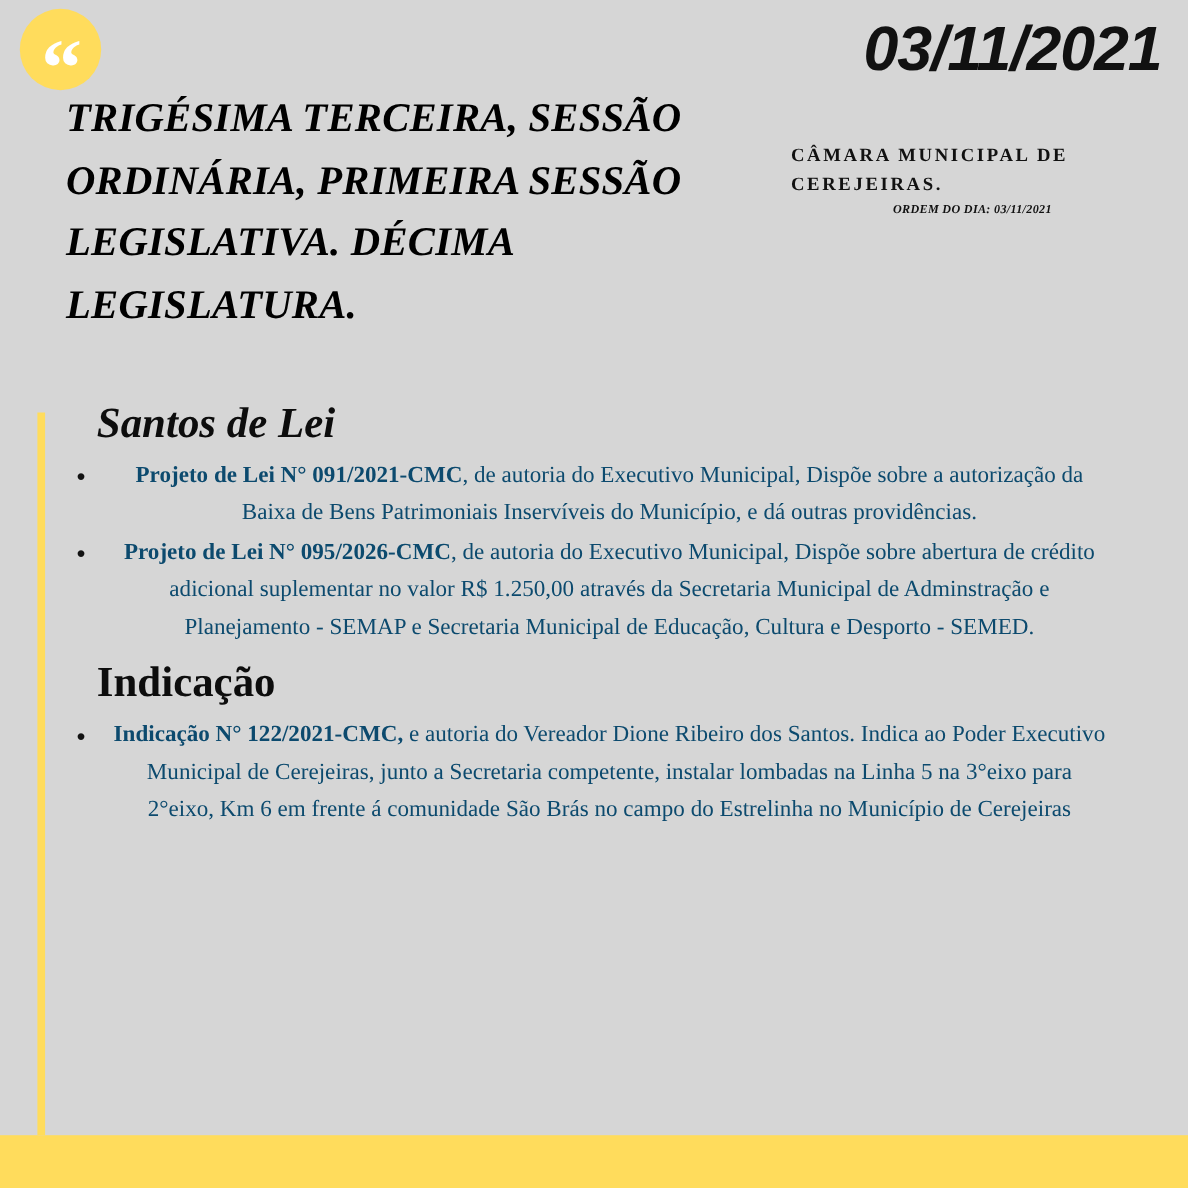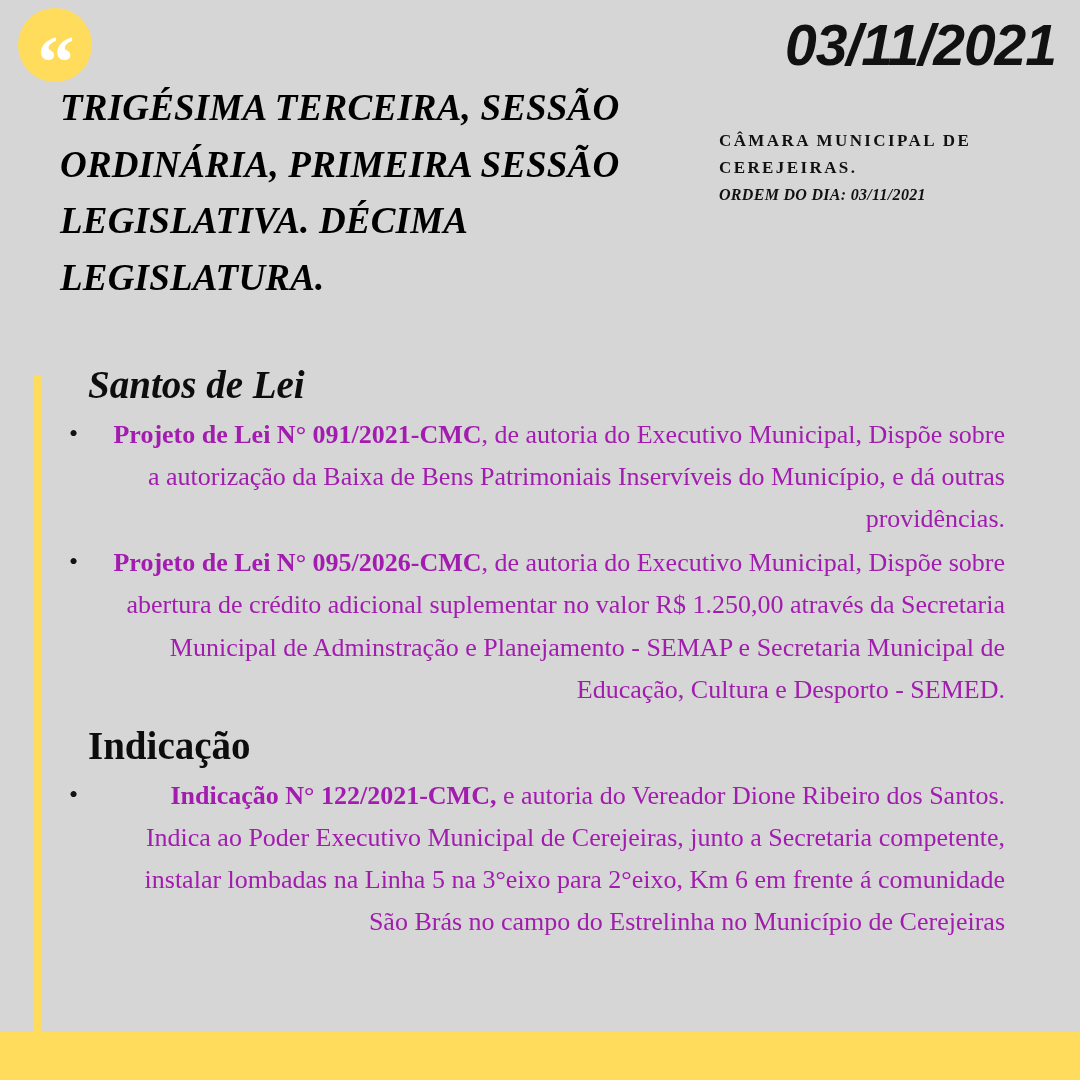--- a/index.html
+++ b/index.html
@@ -98,24 +98,25 @@
     font-family: "Liberation Serif", serif;
     font-weight: bold;
     font-size: 17px;
     line-height: 1.58;
     letter-spacing: 2.4px;
   }
   #org-block .org-agenda {
     font-family: "Liberation Serif", serif;
     font-weight: bold;
     font-style: italic;
-    font-size: 16px;
+    font-size: 11px;
     line-height: 1.5;
     letter-spacing: 0.3px;
     margin-top: 1px;
+    text-align: center;
   }
 
   
   #content {
     position: absolute;
     left: 60px;
     top: 362px;
     width: 945px;
   }
 
@@ -132,24 +133,24 @@
   ul.items {
     list-style: none;
     margin: 0;
     padding: 0;
   }
   ul.items li {
     position: relative;
     padding-left: 43px;
     margin-bottom: 2px;
     font-family: "Liberation Serif", serif;
-    font-size: 26px;
+    font-size: 21px;
     line-height: 1.62;
-    color: #a21caf;
-    text-align: right;
+    color: #0c4a6e;
+    text-align: center;
   }
   ul.items li::before {
     content: "\2022";
     position: absolute;
     left: 9px;
     top: -1px;
     font-size: 26px;
     color: #131313;
   }
   ul.items li .lead {

